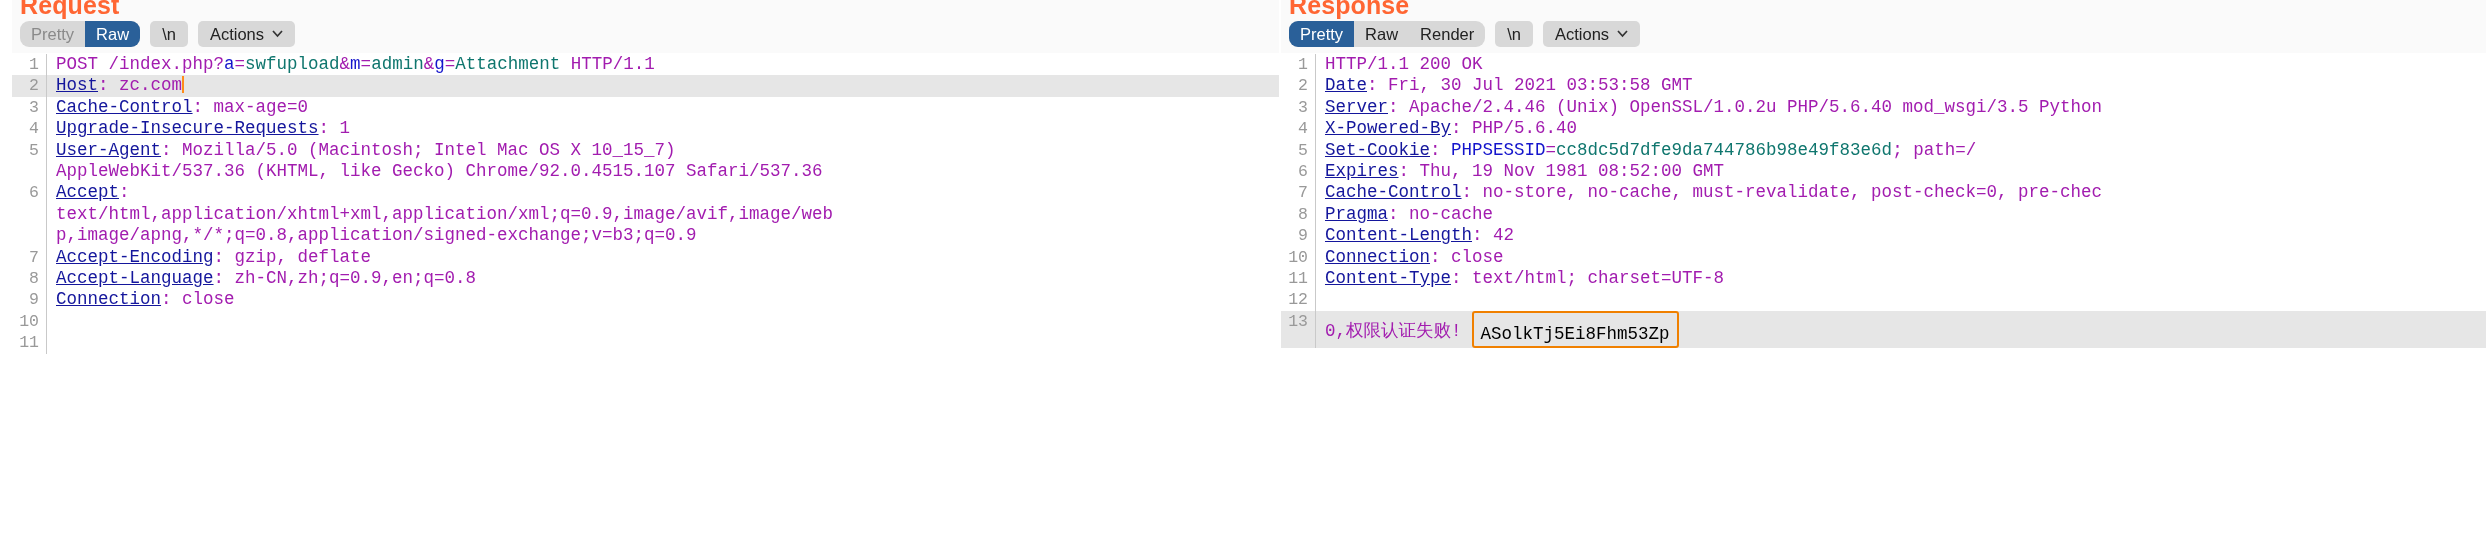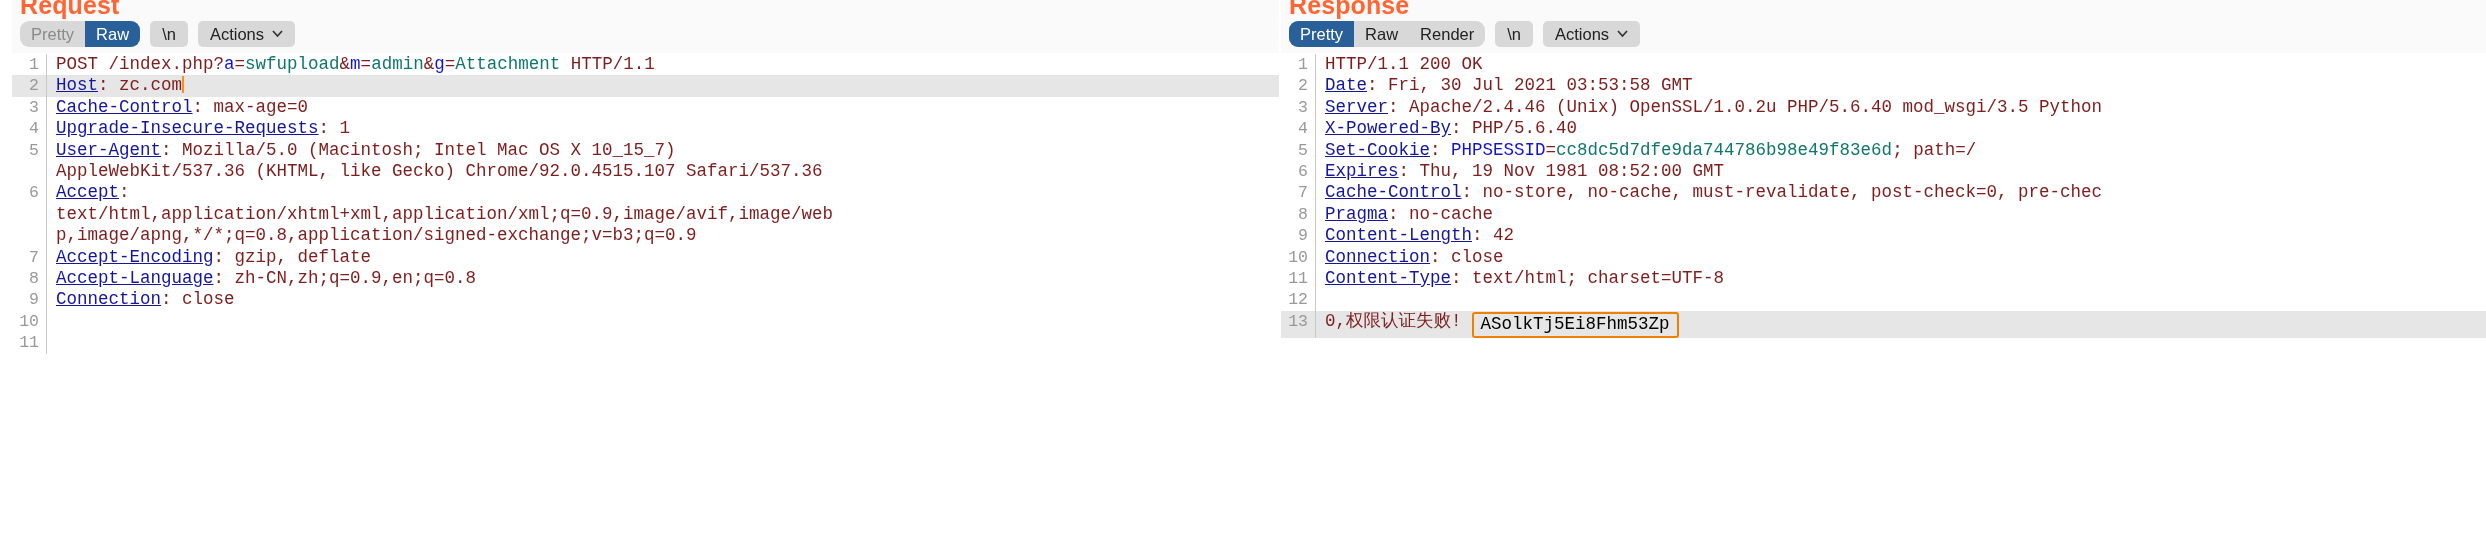--- a/index.html
+++ b/index.html
@@ -157,36 +157,36 @@
   .linetext {
     padding-left: 9px;
     flex: 1 1 auto;
     white-space: pre;
     overflow: hidden;
   }
 
   .k-hdr  { color: #14169c; text-decoration: underline; }
   .k-param{ color: #1414cc; }
   .k-val  { color: #0f766e; }
-  .k-plain{ color: #7f1d1d; }
+  .k-plain{ color: #a21caf; }
 
   .caret-bar {
     display: inline-block;
     width: 2px;
     height: 17px;
     background: #ff8c1a;
     vertical-align: -3px;
     margin-left: 0px;
   }
 
   .boxed {
     display: inline-block;
     border: 2.5px solid #f08000;
     border-radius: 3px;
-    padding: 1px 7px 2px 7px;
+    padding: 12px 7px 2px 7px;
     margin-left: 10px;
     line-height: 19px;
     background: transparent;
     vertical-align: -3px;
   }
 
   .divider {
     width: 2px;
     min-width: 2px;
     height: 550px;

